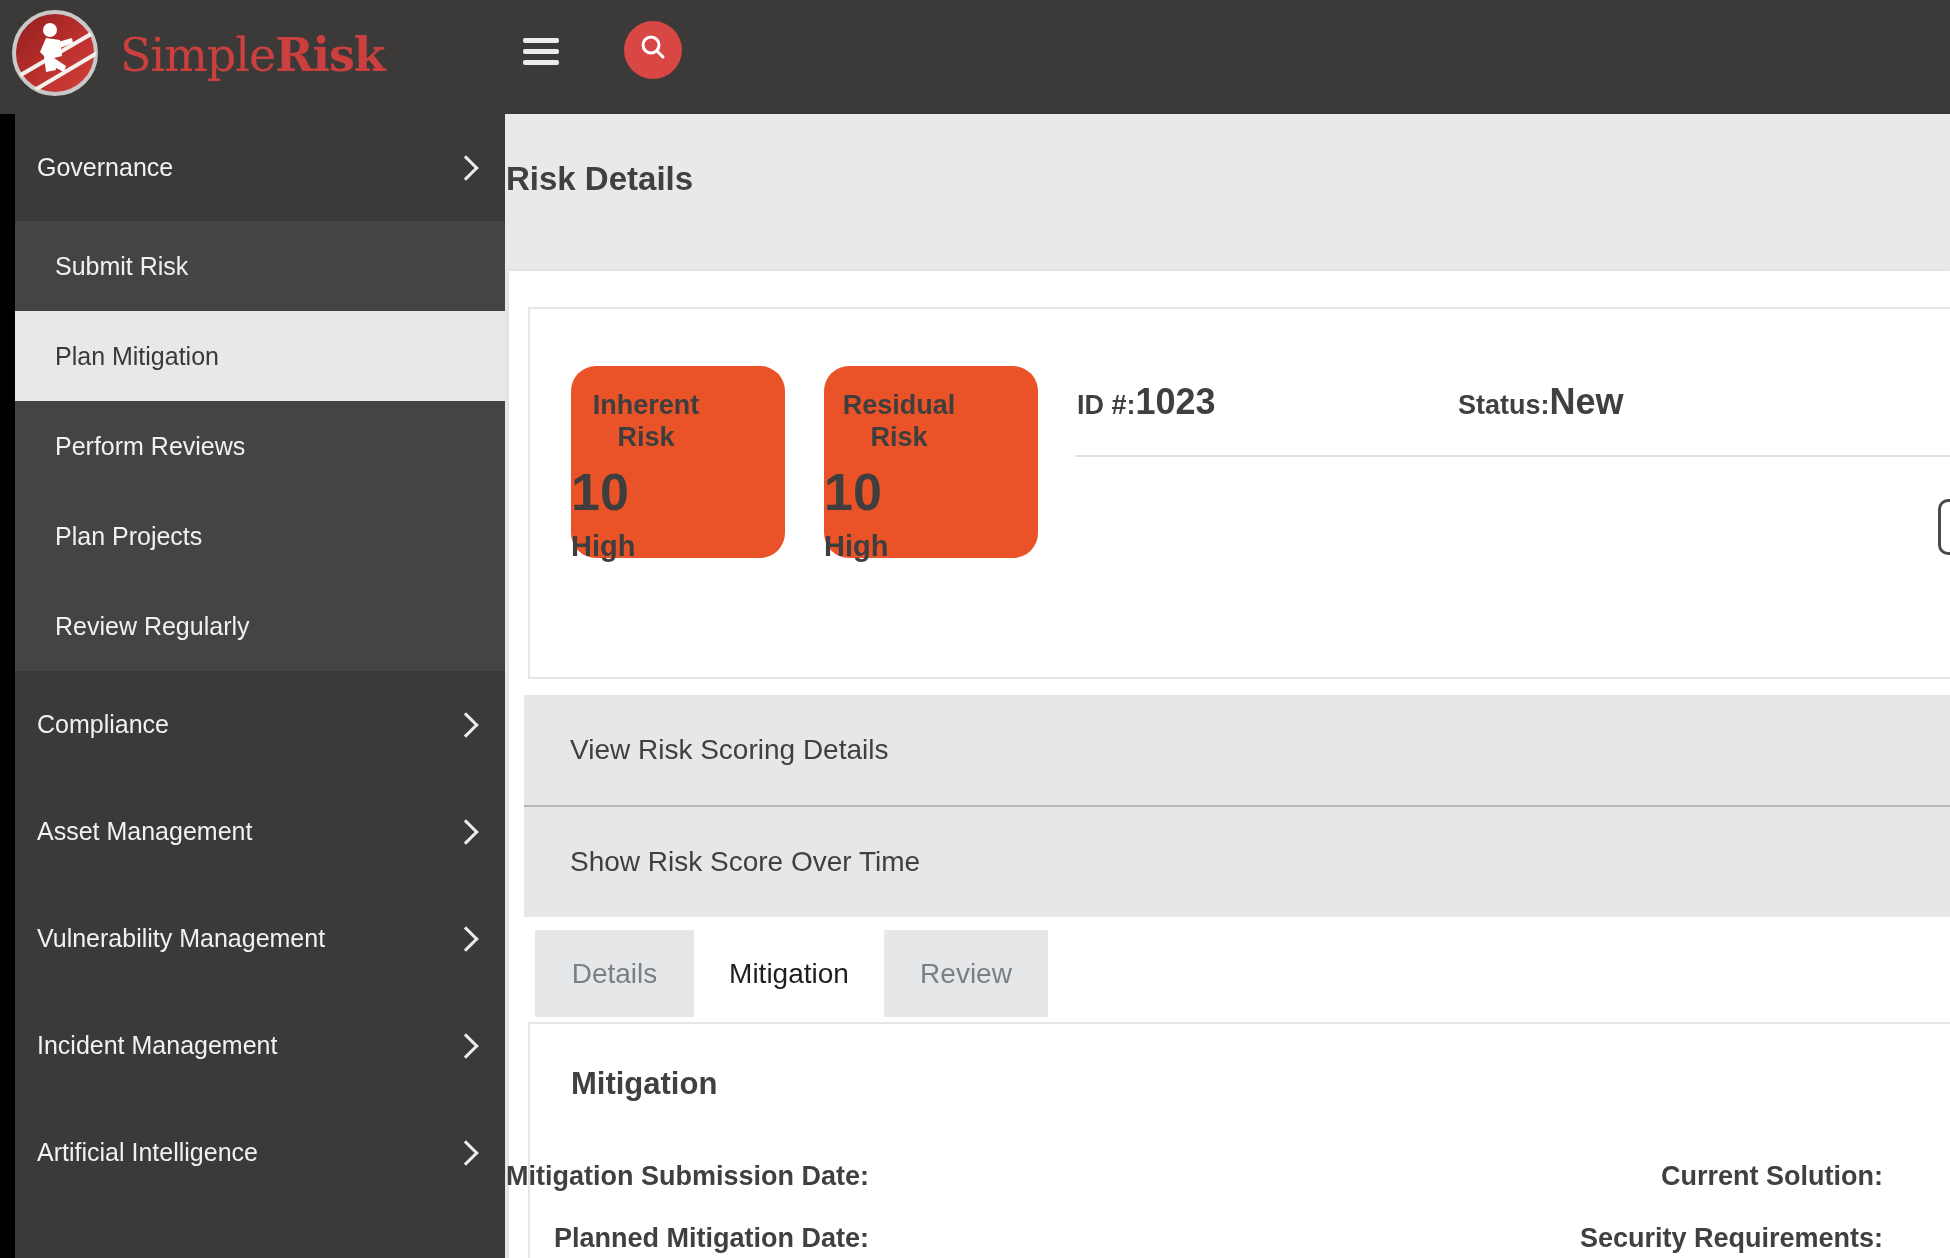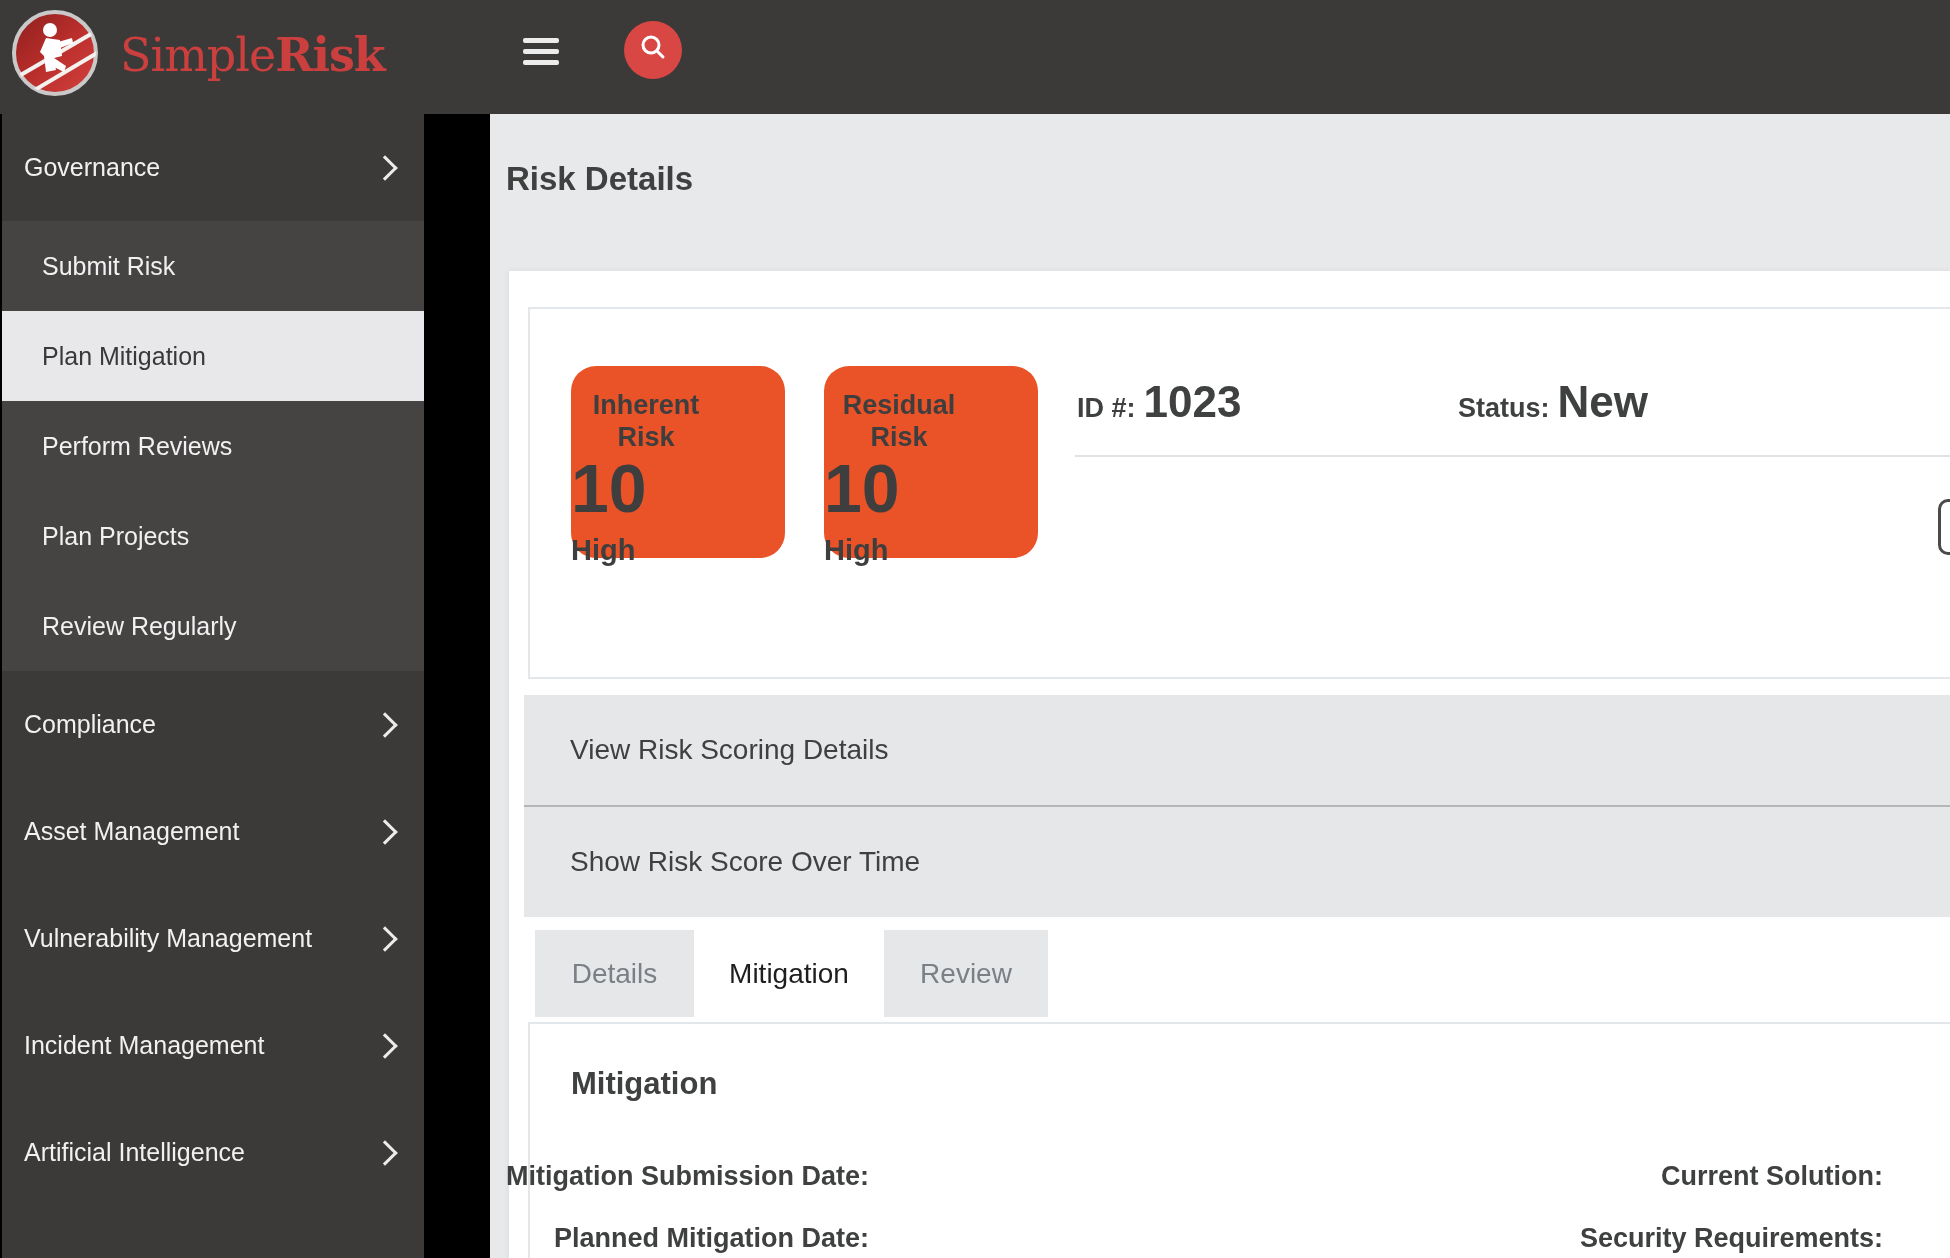--- a/index.html
+++ b/index.html
@@ -11,21 +11,21 @@
   .logo{position:absolute;left:10px;top:5px;height:100px;display:flex;align-items:center;cursor:pointer;}
   .logo-text{margin-left:20px;font-family:"DejaVu Serif",serif;font-size:46px;color:#cb403e;letter-spacing:-1px;line-height:1;}
   .logo-text .lt-light{font-weight:400;}
   .logo-text .lt-bold{font-weight:700;}
   .hamburger{position:absolute;left:523px;top:38px;width:36px;height:27px;display:flex;flex-direction:column;justify-content:space-between;cursor:pointer;}
   .hamburger span{display:block;width:36px;height:5px;background:#ececec;border-radius:2px;}
   .search-btn{position:absolute;left:624px;top:21px;width:58px;height:58px;border-radius:50%;background:#d94744;
               display:flex;align-items:center;justify-content:center;cursor:pointer;}
 
   
-  .sidebar{position:absolute;left:2px;top:114px;width:422px;height:1144px;background:#3c3a39;overflow:hidden;z-index:5;}
+  .sidebar{position:absolute;left:15px;top:114px;width:490px;height:1144px;background:#3c3a39;overflow:hidden;z-index:5;}
   .nav-item{display:flex;align-items:center;justify-content:space-between;color:#f1f1f1;font-size:25px;
             padding:0 30px 0 22px;cursor:pointer;}
   .nav-item.main{height:107px;}
   .nav-item.sub{height:90px;background:#464343;padding-left:40px;}
   .nav-item.parent-active{background:#d94744;}
   .nav-item.sub.active{background:#e8e8ea;color:#393939;}
   .chev{width:15px;height:15px;border-right:3px solid #ececec;border-bottom:3px solid #ececec;flex:none;}
   .chev.right{transform:rotate(-45deg);}
   .chev.down{transform:rotate(45deg);margin-top:-8px;}
 
@@ -34,26 +34,26 @@
   .page-title{position:absolute;left:16px;top:46px;font-size:33px;font-weight:700;color:#3f4040;}
   .card{position:absolute;left:19px;top:157px;right:0;bottom:0;background:#ffffff;box-shadow:0 0 6px rgba(0,0,0,0.07);}
 
   
   .summary-panel{position:absolute;left:19px;top:36px;right:-6px;height:368px;border:2px solid #e4e7ea;background:#fff;}
   .score-box{position:absolute;top:57px;width:214px;height:192px;background:#e95327;color:#3f3e3e;
              display:flex;flex-direction:column;align-items:flex-start;text-align:center;border-radius:25px;}
   .score-box.b1{left:41px;}
   .score-box.b2{left:294px;}
   .score-label{margin-top:24px;font-size:27px;font-weight:700;line-height:1.18;width:150px;}
-  .score-value{margin-top:0;font-size:68px;font-weight:700;line-height:1;}
+  .score-value{margin-top:12px;font-size:52px;font-weight:700;line-height:1;}
   .score-level{margin-top:12px;font-size:29px;font-weight:700;}
   .id-line{position:absolute;left:547px;top:67px;line-height:52px;white-space:nowrap;}
   .status-line{position:absolute;left:928px;top:67px;line-height:52px;white-space:nowrap;}
   .sm-lbl{font-size:27px;font-weight:700;color:#3f4040;}
-  .big-val{font-size:44px;font-weight:700;color:#3f4040;margin-left:8px;}
+  .big-val{font-size:36px;font-weight:700;color:#3f4040;margin-left:0;}
   .panel-divider{position:absolute;left:545px;right:-6px;top:146px;height:2px;background:#e0e3e6;}
   .subject-line{position:absolute;left:550px;top:183px;line-height:50px;white-space:nowrap;}
   .subj-val{font-size:42px;font-weight:700;color:#3f4040;margin-left:14px;letter-spacing:-0.5px;}
   .edit-frag{position:absolute;left:1408px;top:190px;width:46px;height:50px;border:3px solid #4a4a4a;border-radius:10px;background:#fff;cursor:pointer;}
 
   
   .accordion{position:absolute;left:15px;top:424px;right:-6px;background:#e6e7e9;}
   .acc-row{height:110px;line-height:110px;padding-left:46px;font-size:28px;color:#3f4040;cursor:pointer;}
   .acc-row + .acc-row{border-top:2px solid #b4b6b8;}
 

